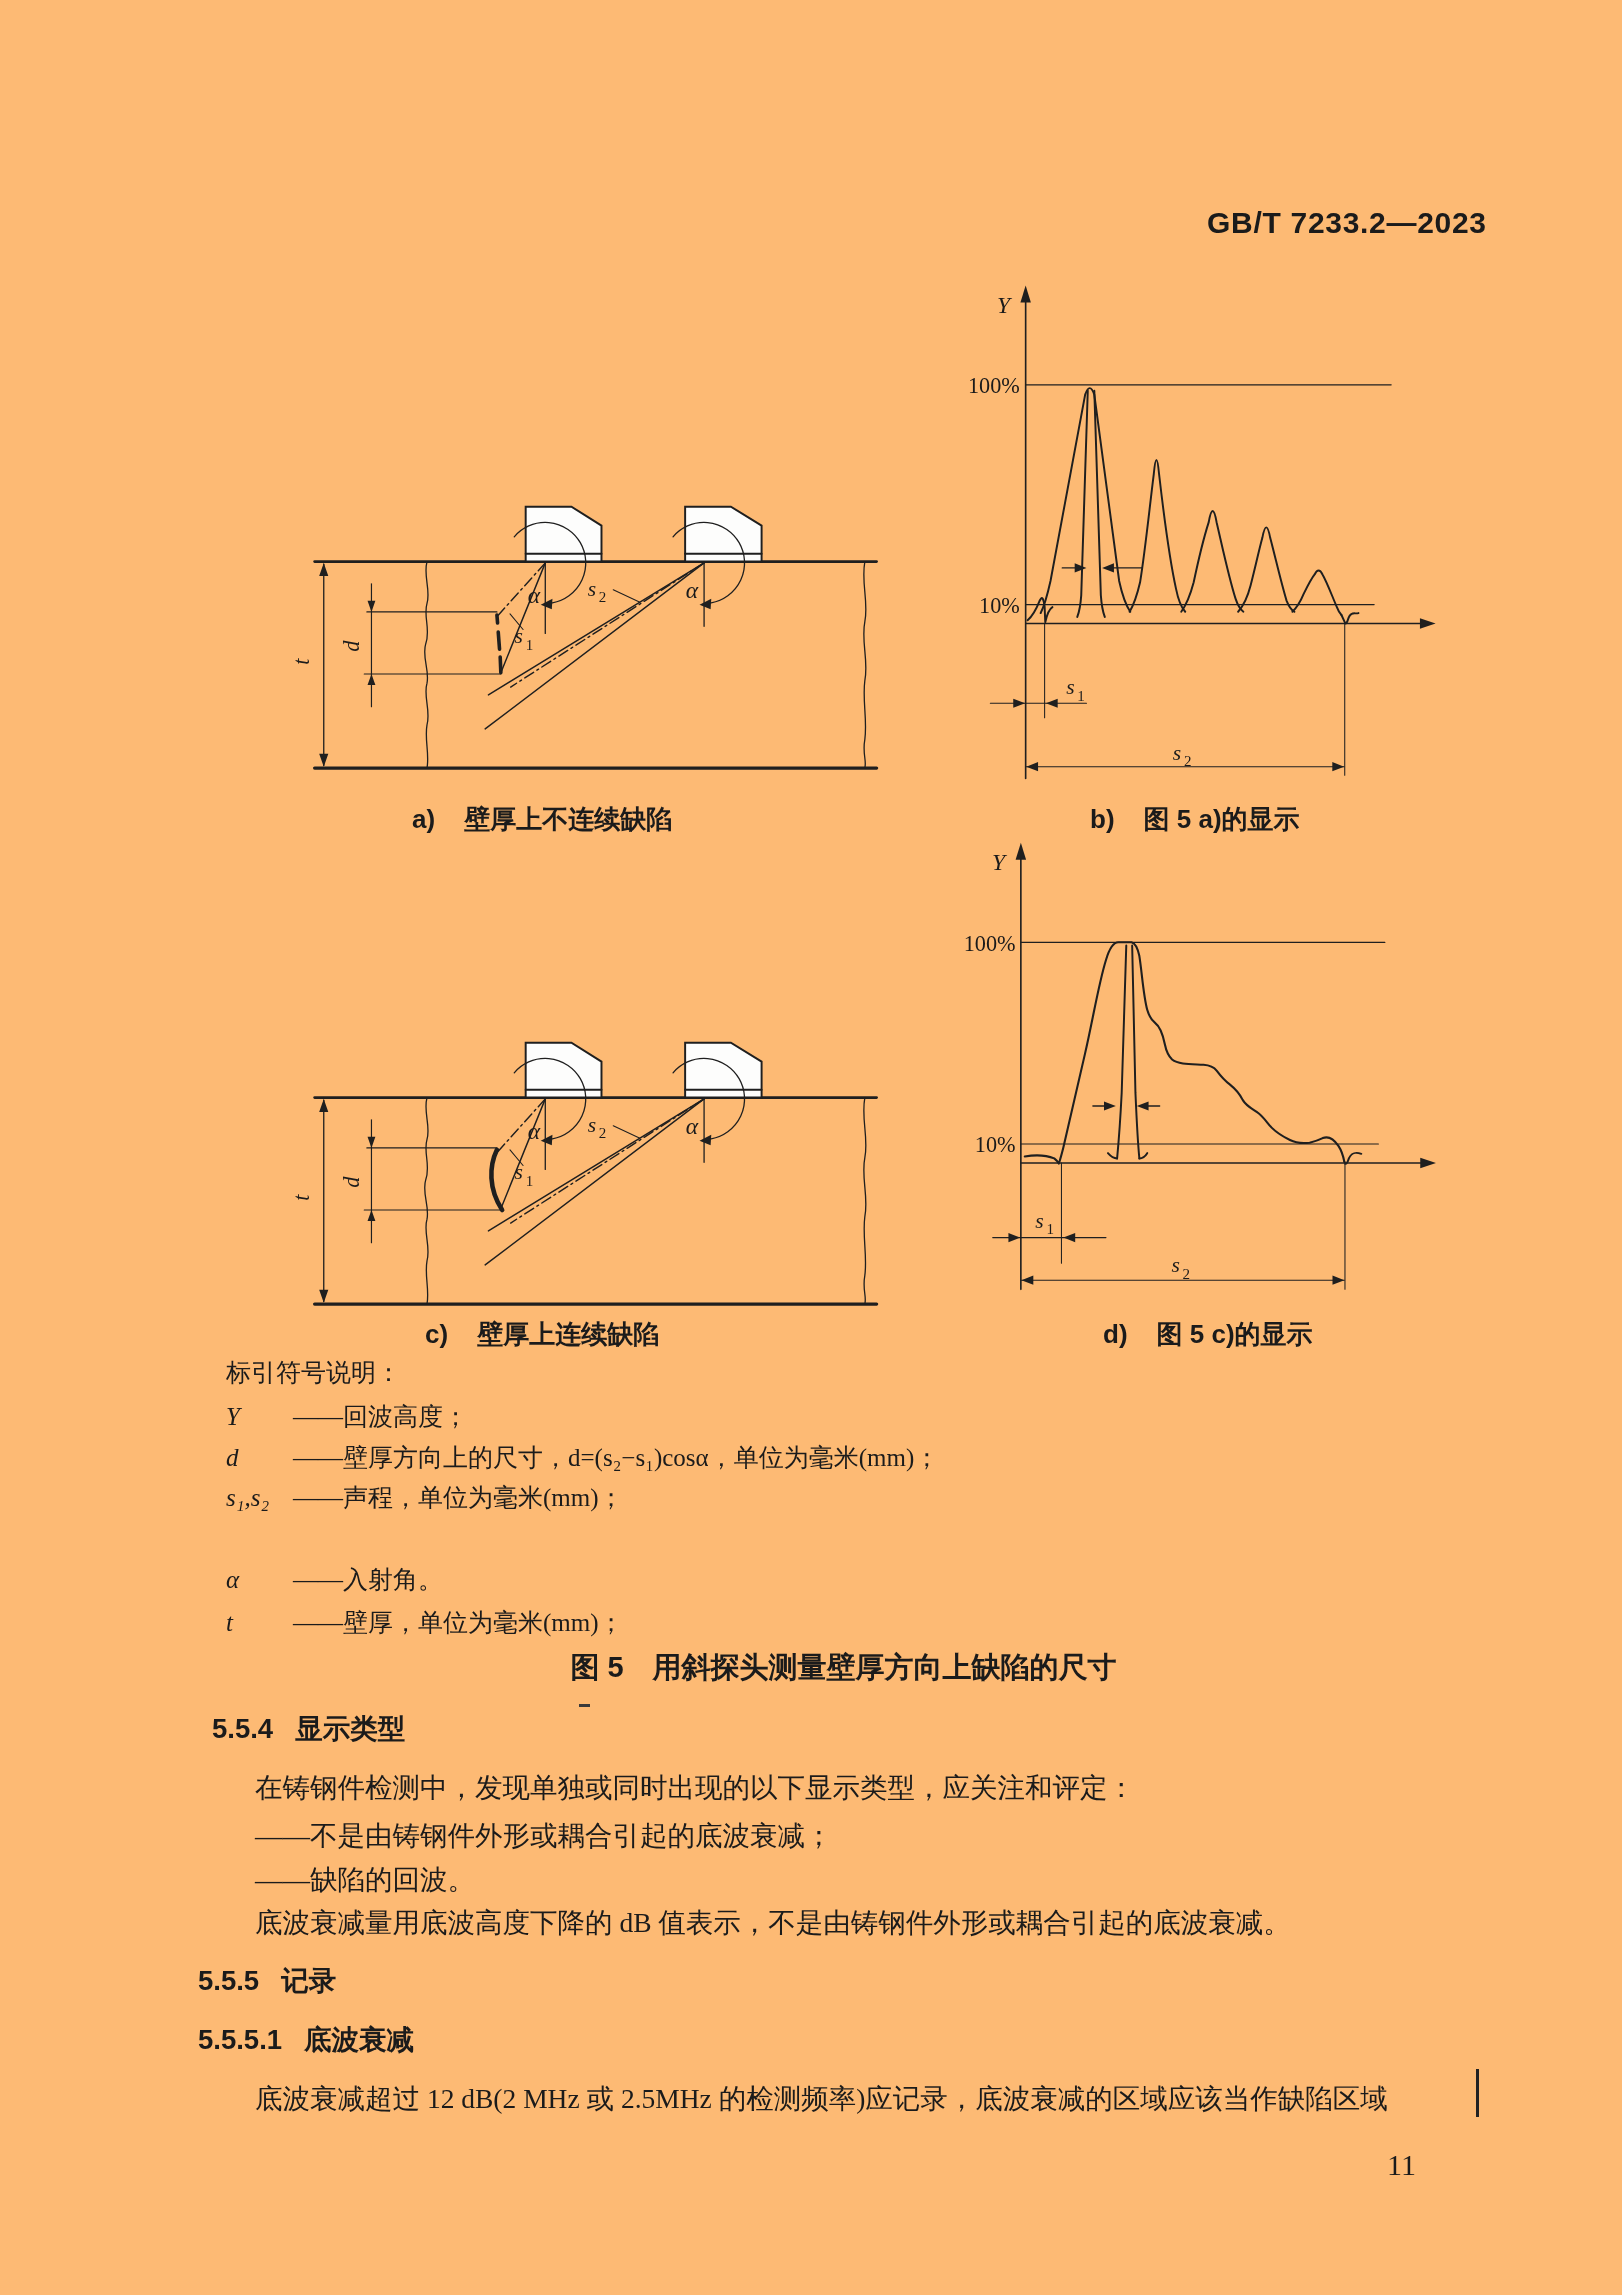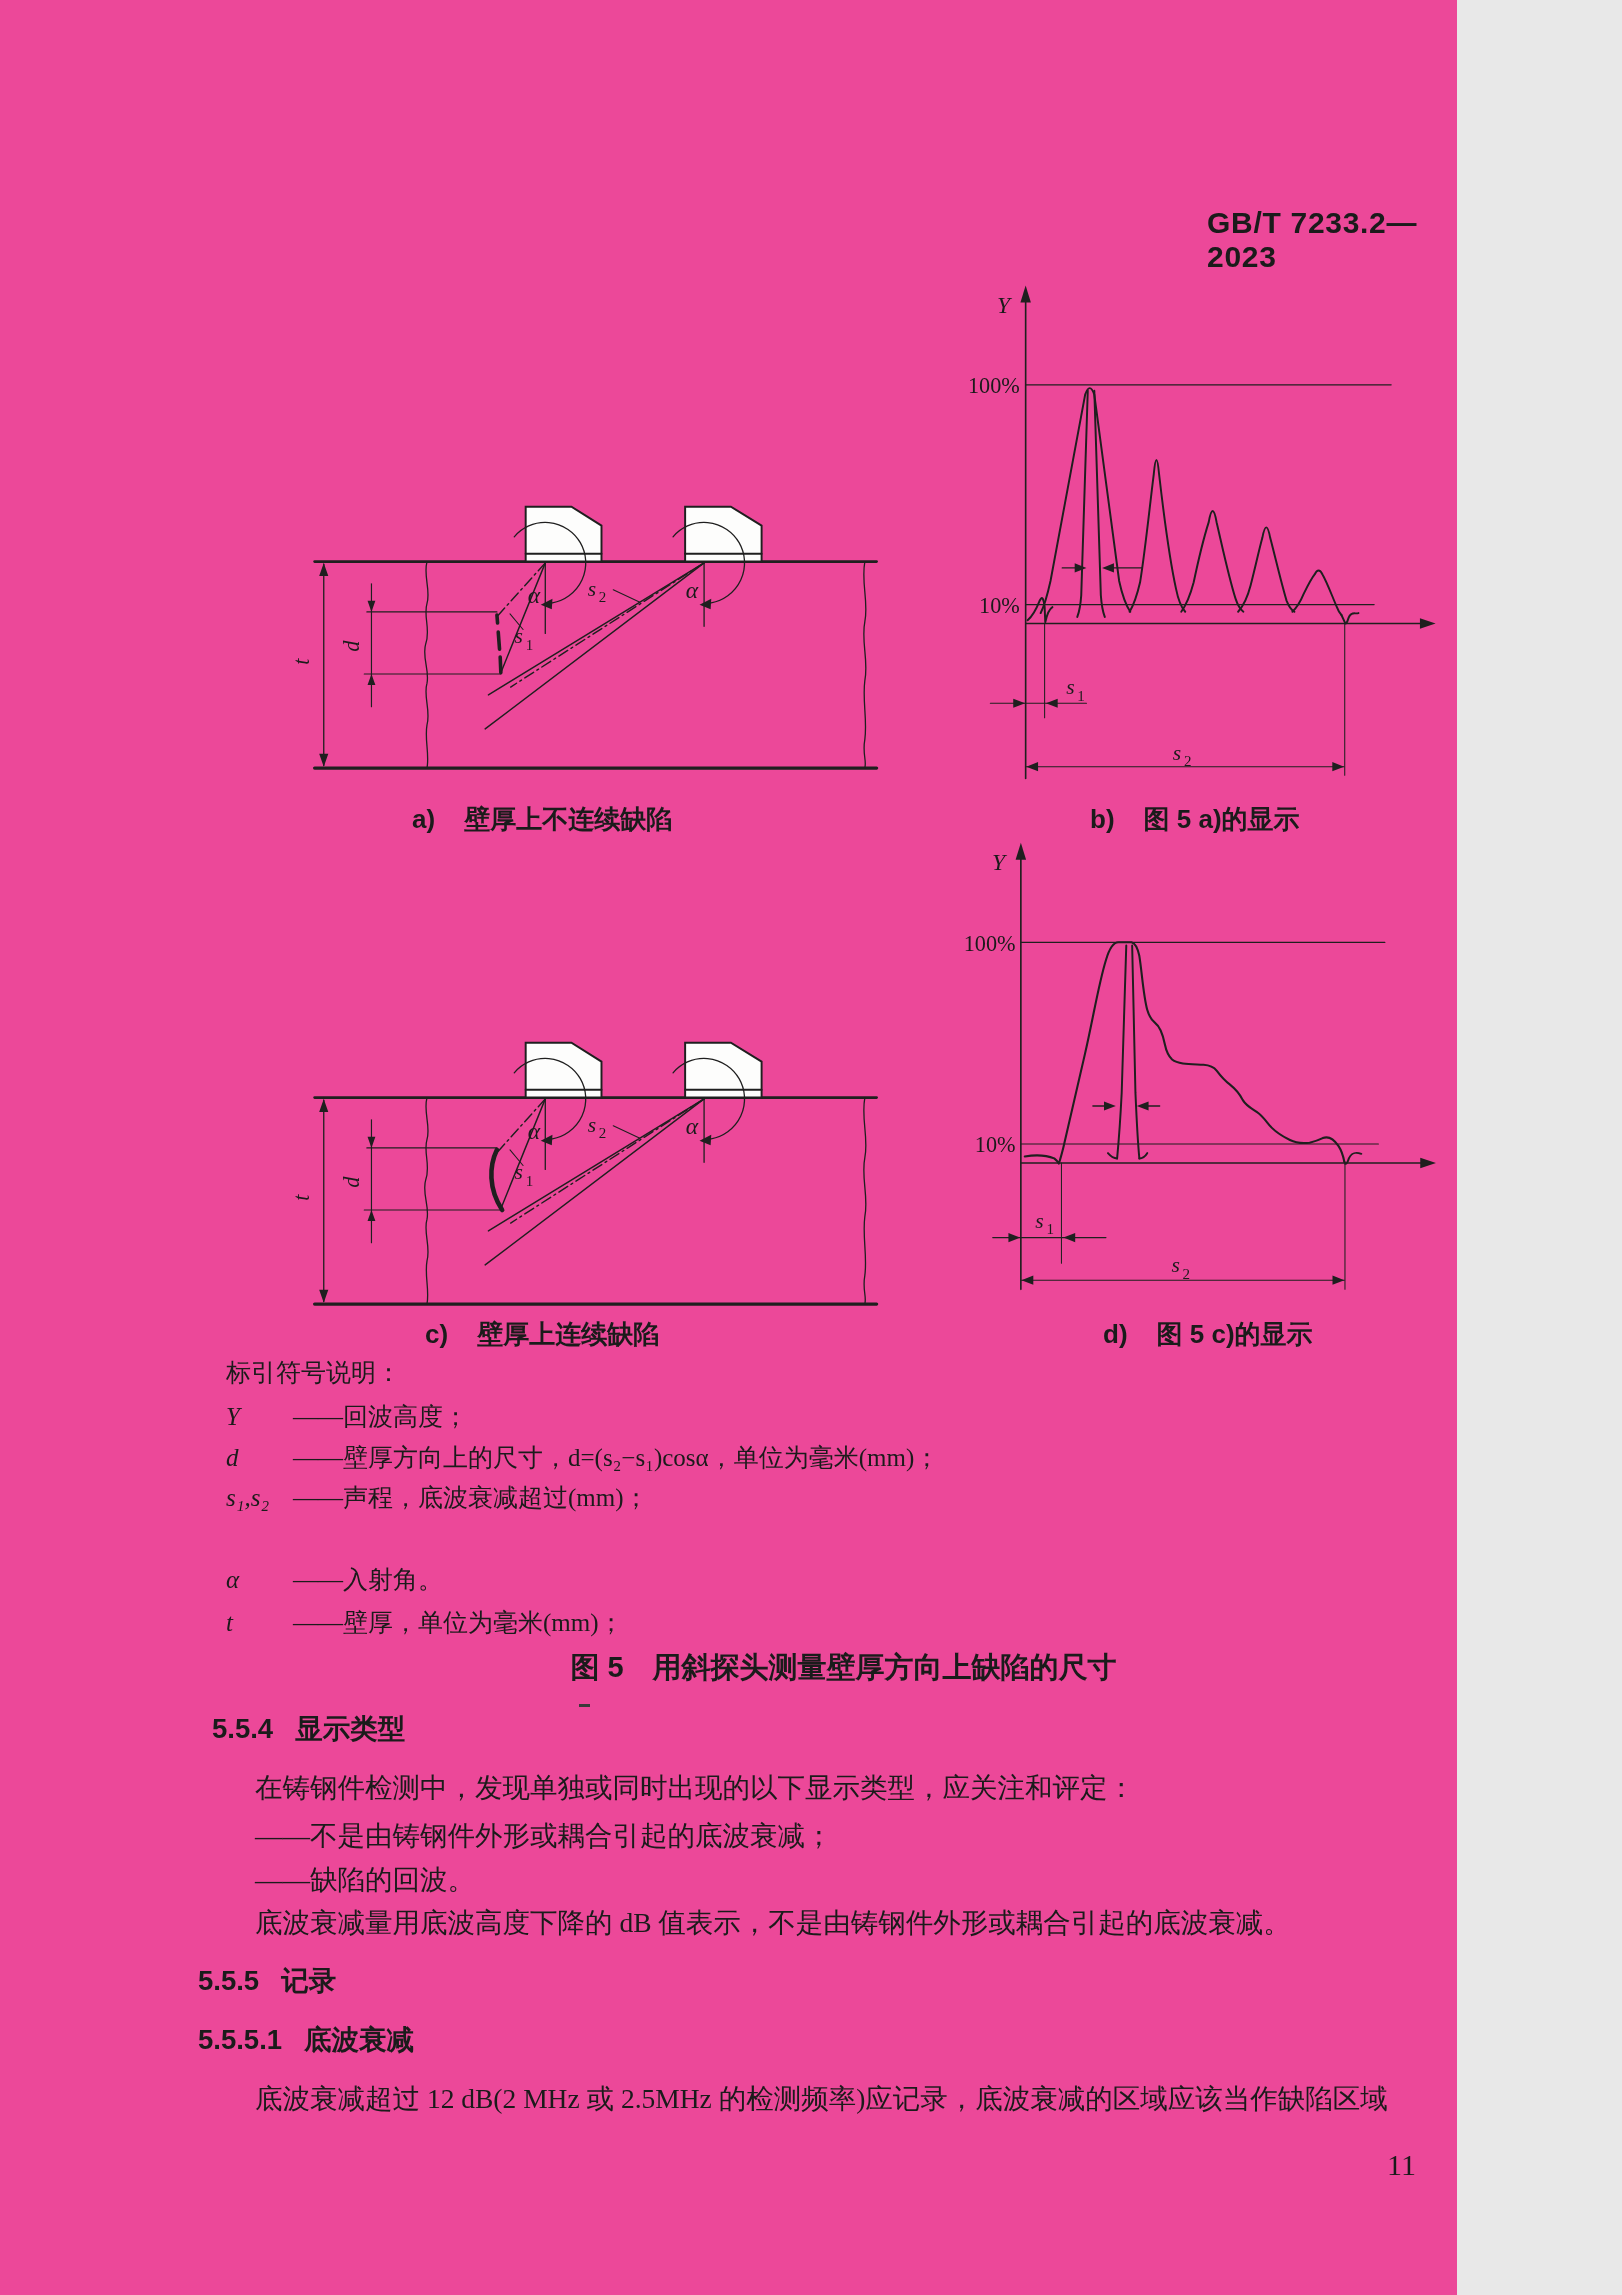--- a/index.html
+++ b/index.html
@@ -1,16 +1,16 @@
 <!DOCTYPE html>
 <html style="font-size:10.5px"><head>
 <meta charset="utf-8">
 <style>
   html,body{margin:0;padding:0;background:#e8e8e8;}
-  .page{position:relative;width:1457px;height:2295px;background:#ec4899;color:#1b1b1b;
+  .page{position:relative;width:1622px;height:2295px;background:#fdba74;color:#1b1b1b;
         font-family:"Liberation Serif","DejaVu Serif",serif;overflow:hidden;}
   .abs{position:absolute;}
   .sans{font-family:"Liberation Sans","DejaVu Sans",sans-serif;}
   .hdr{font-size:30px;font-weight:bold;letter-spacing:0.7px;}
   .cap{font-size:26px;font-weight:bold;white-space:nowrap;}
   .cap .gap{display:inline-block;width:29px;}
   .figtitle{font-size:29px;font-weight:bold;text-align:center;width:1263px;white-space:nowrap;}
   .h2{font-size:27.5px;font-weight:bold;white-space:nowrap;}
   .h2 .gap{display:inline-block;width:22px;}
   .body-p{font-size:27.5px;white-space:nowrap;}
@@ -213,21 +213,21 @@
   </div>
 
   <div class="abs legend-intro" style="left:226px;top:1356px;">标引符号说明：</div>
   <div class="legend-row" style="left:226px;top:1400px;">
     <span class="legend-sym">Y</span><span>——回波高度；</span>
   </div>
   <div class="legend-row" style="left:226px;top:1441px;">
     <span class="legend-sym">d</span><span>——壁厚方向上的尺寸，d=(s₂−s₁)cosα，单位为毫米(mm)；</span>
   </div>
   <div class="legend-row" style="left:226px;top:1481px;">
-    <span class="legend-sym">s₁,s₂</span><span>——声程，底波衰减超过(mm)；</span>
+    <span class="legend-sym">s₁,s₂</span><span>——声程，单位为毫米(mm)；</span>
   </div>
   <div class="legend-row" style="left:226px;top:1606px;">
     <span class="legend-sym">t</span><span>——壁厚，单位为毫米(mm)；</span>
   </div>
   <div class="legend-row" style="left:226px;top:1563px;">
     <span class="legend-sym">α</span><span>——入射角。</span>
   </div>
 
   <div class="abs figtitle sans" style="left:212px;top:1635px;margin-top:13px;">图 5　用斜探头测量壁厚方向上缺陷的尺寸</div>
 

